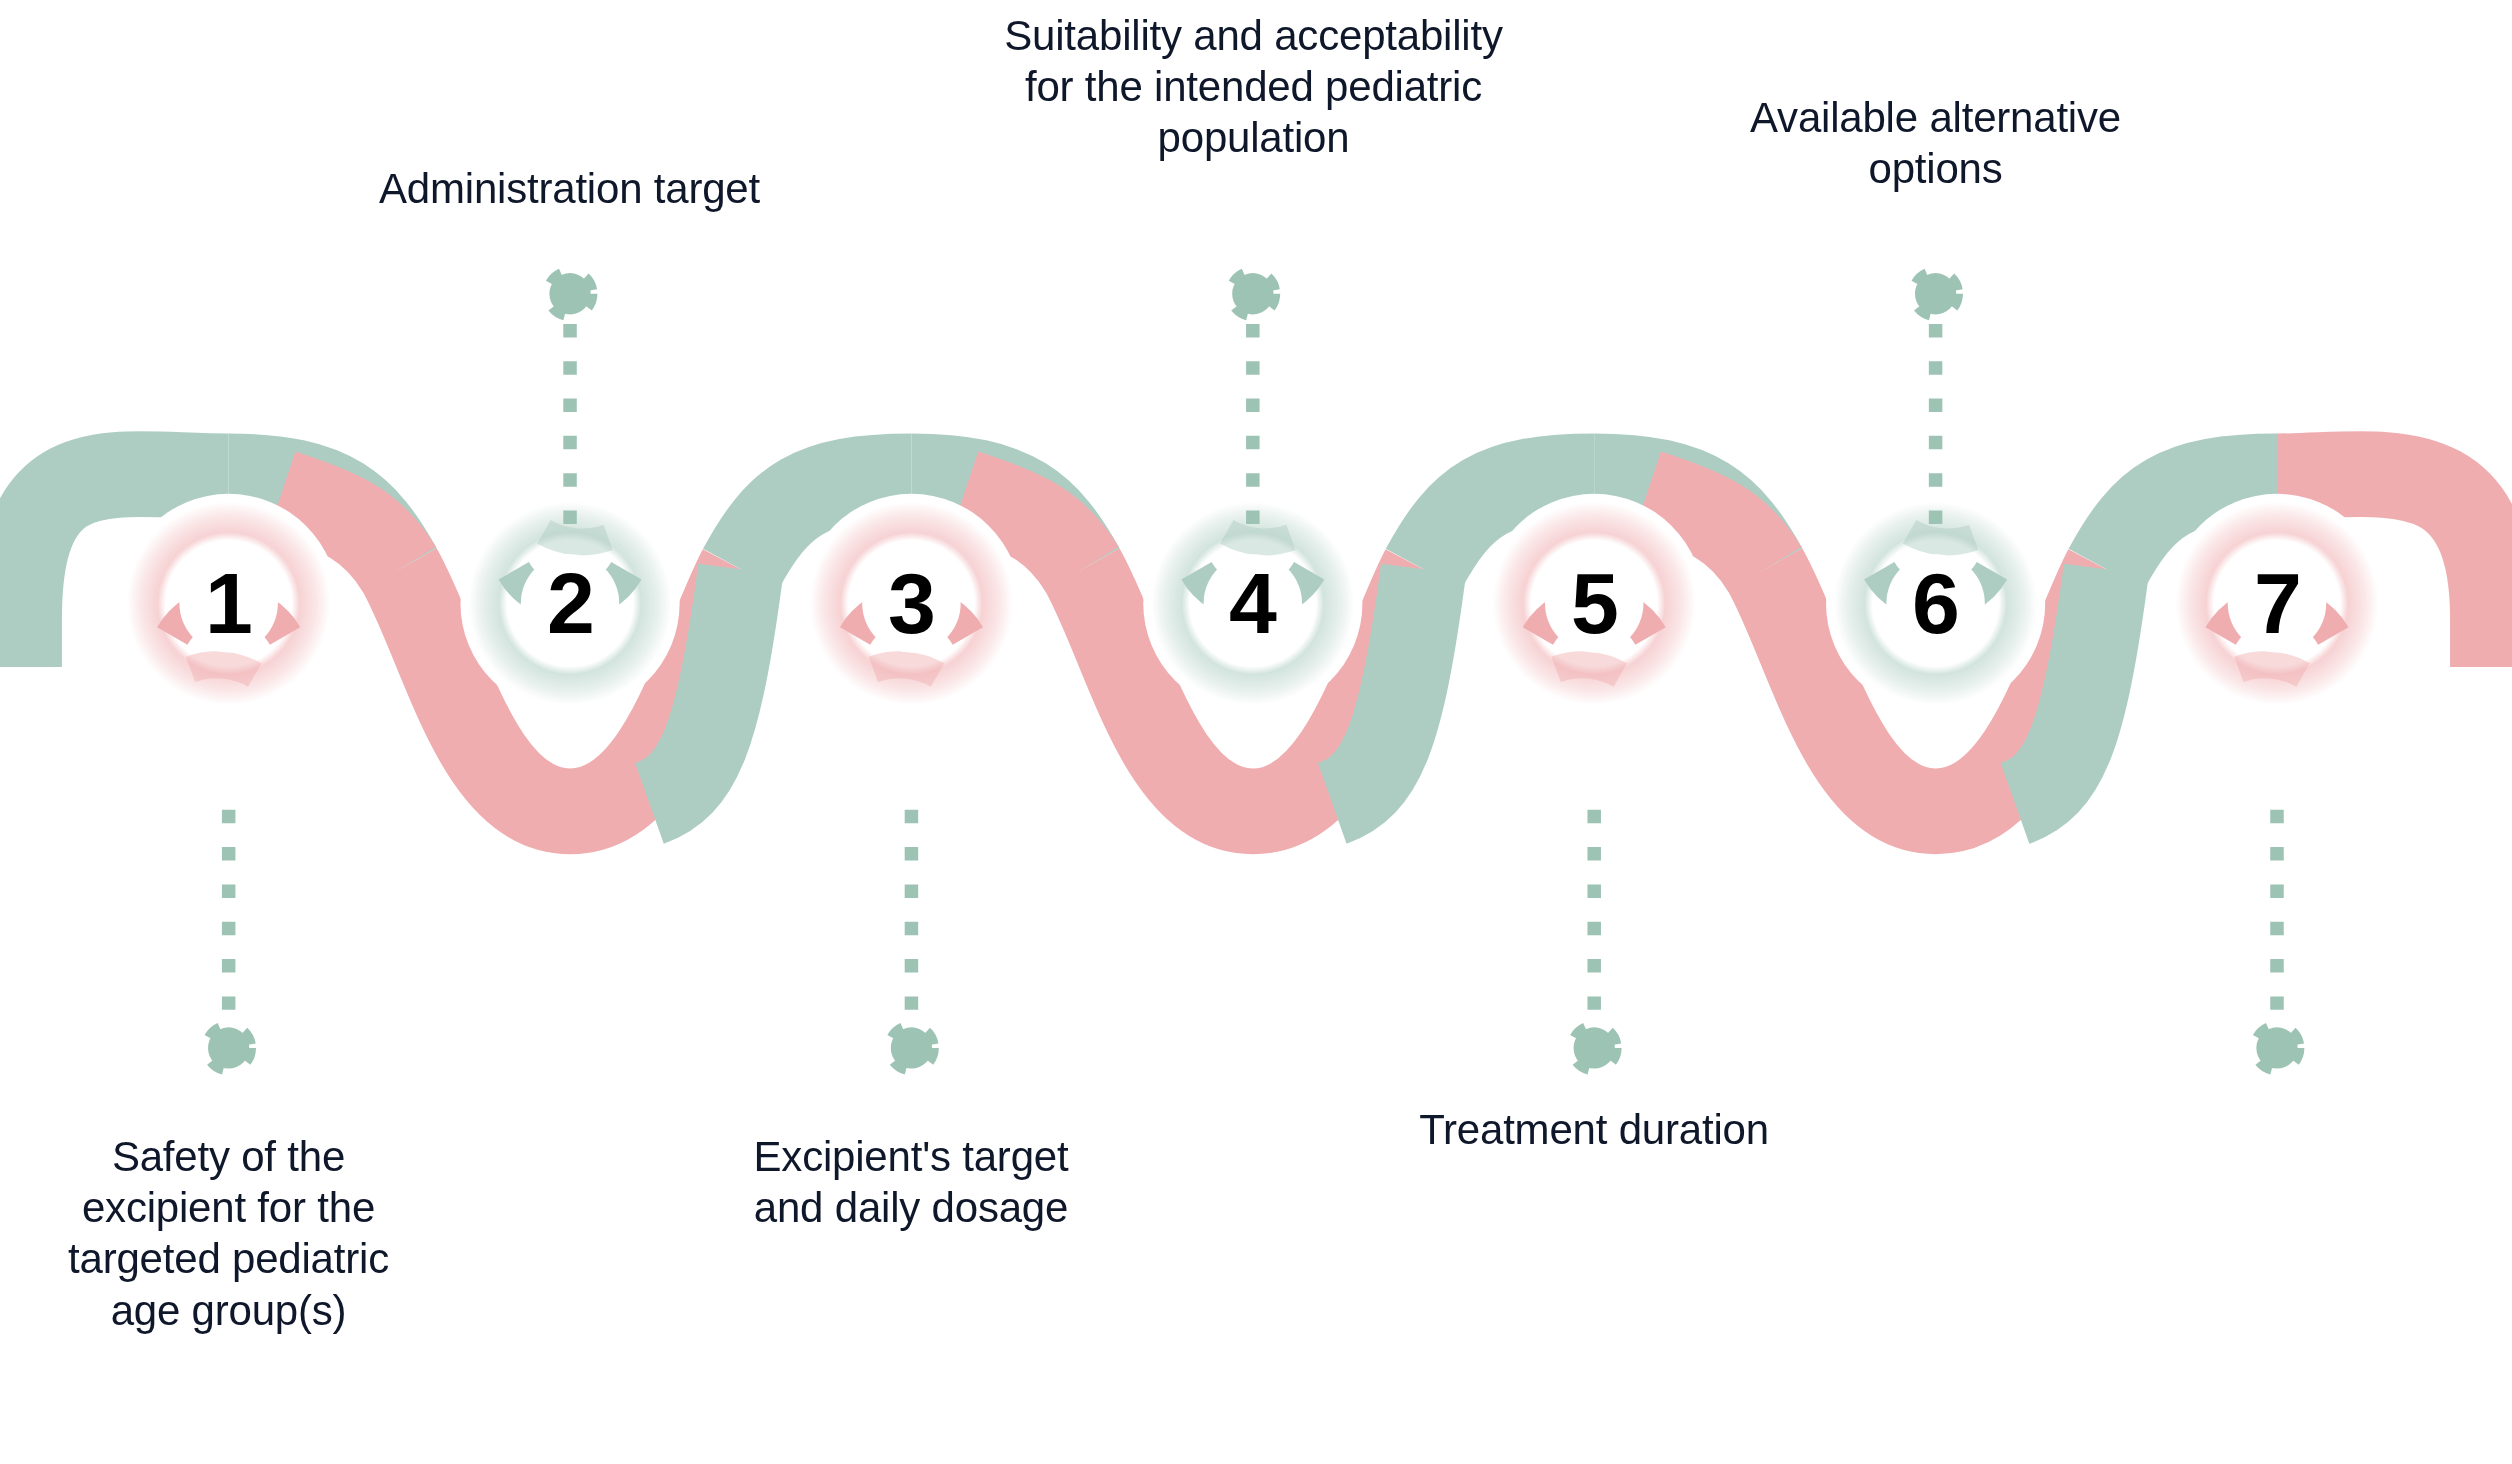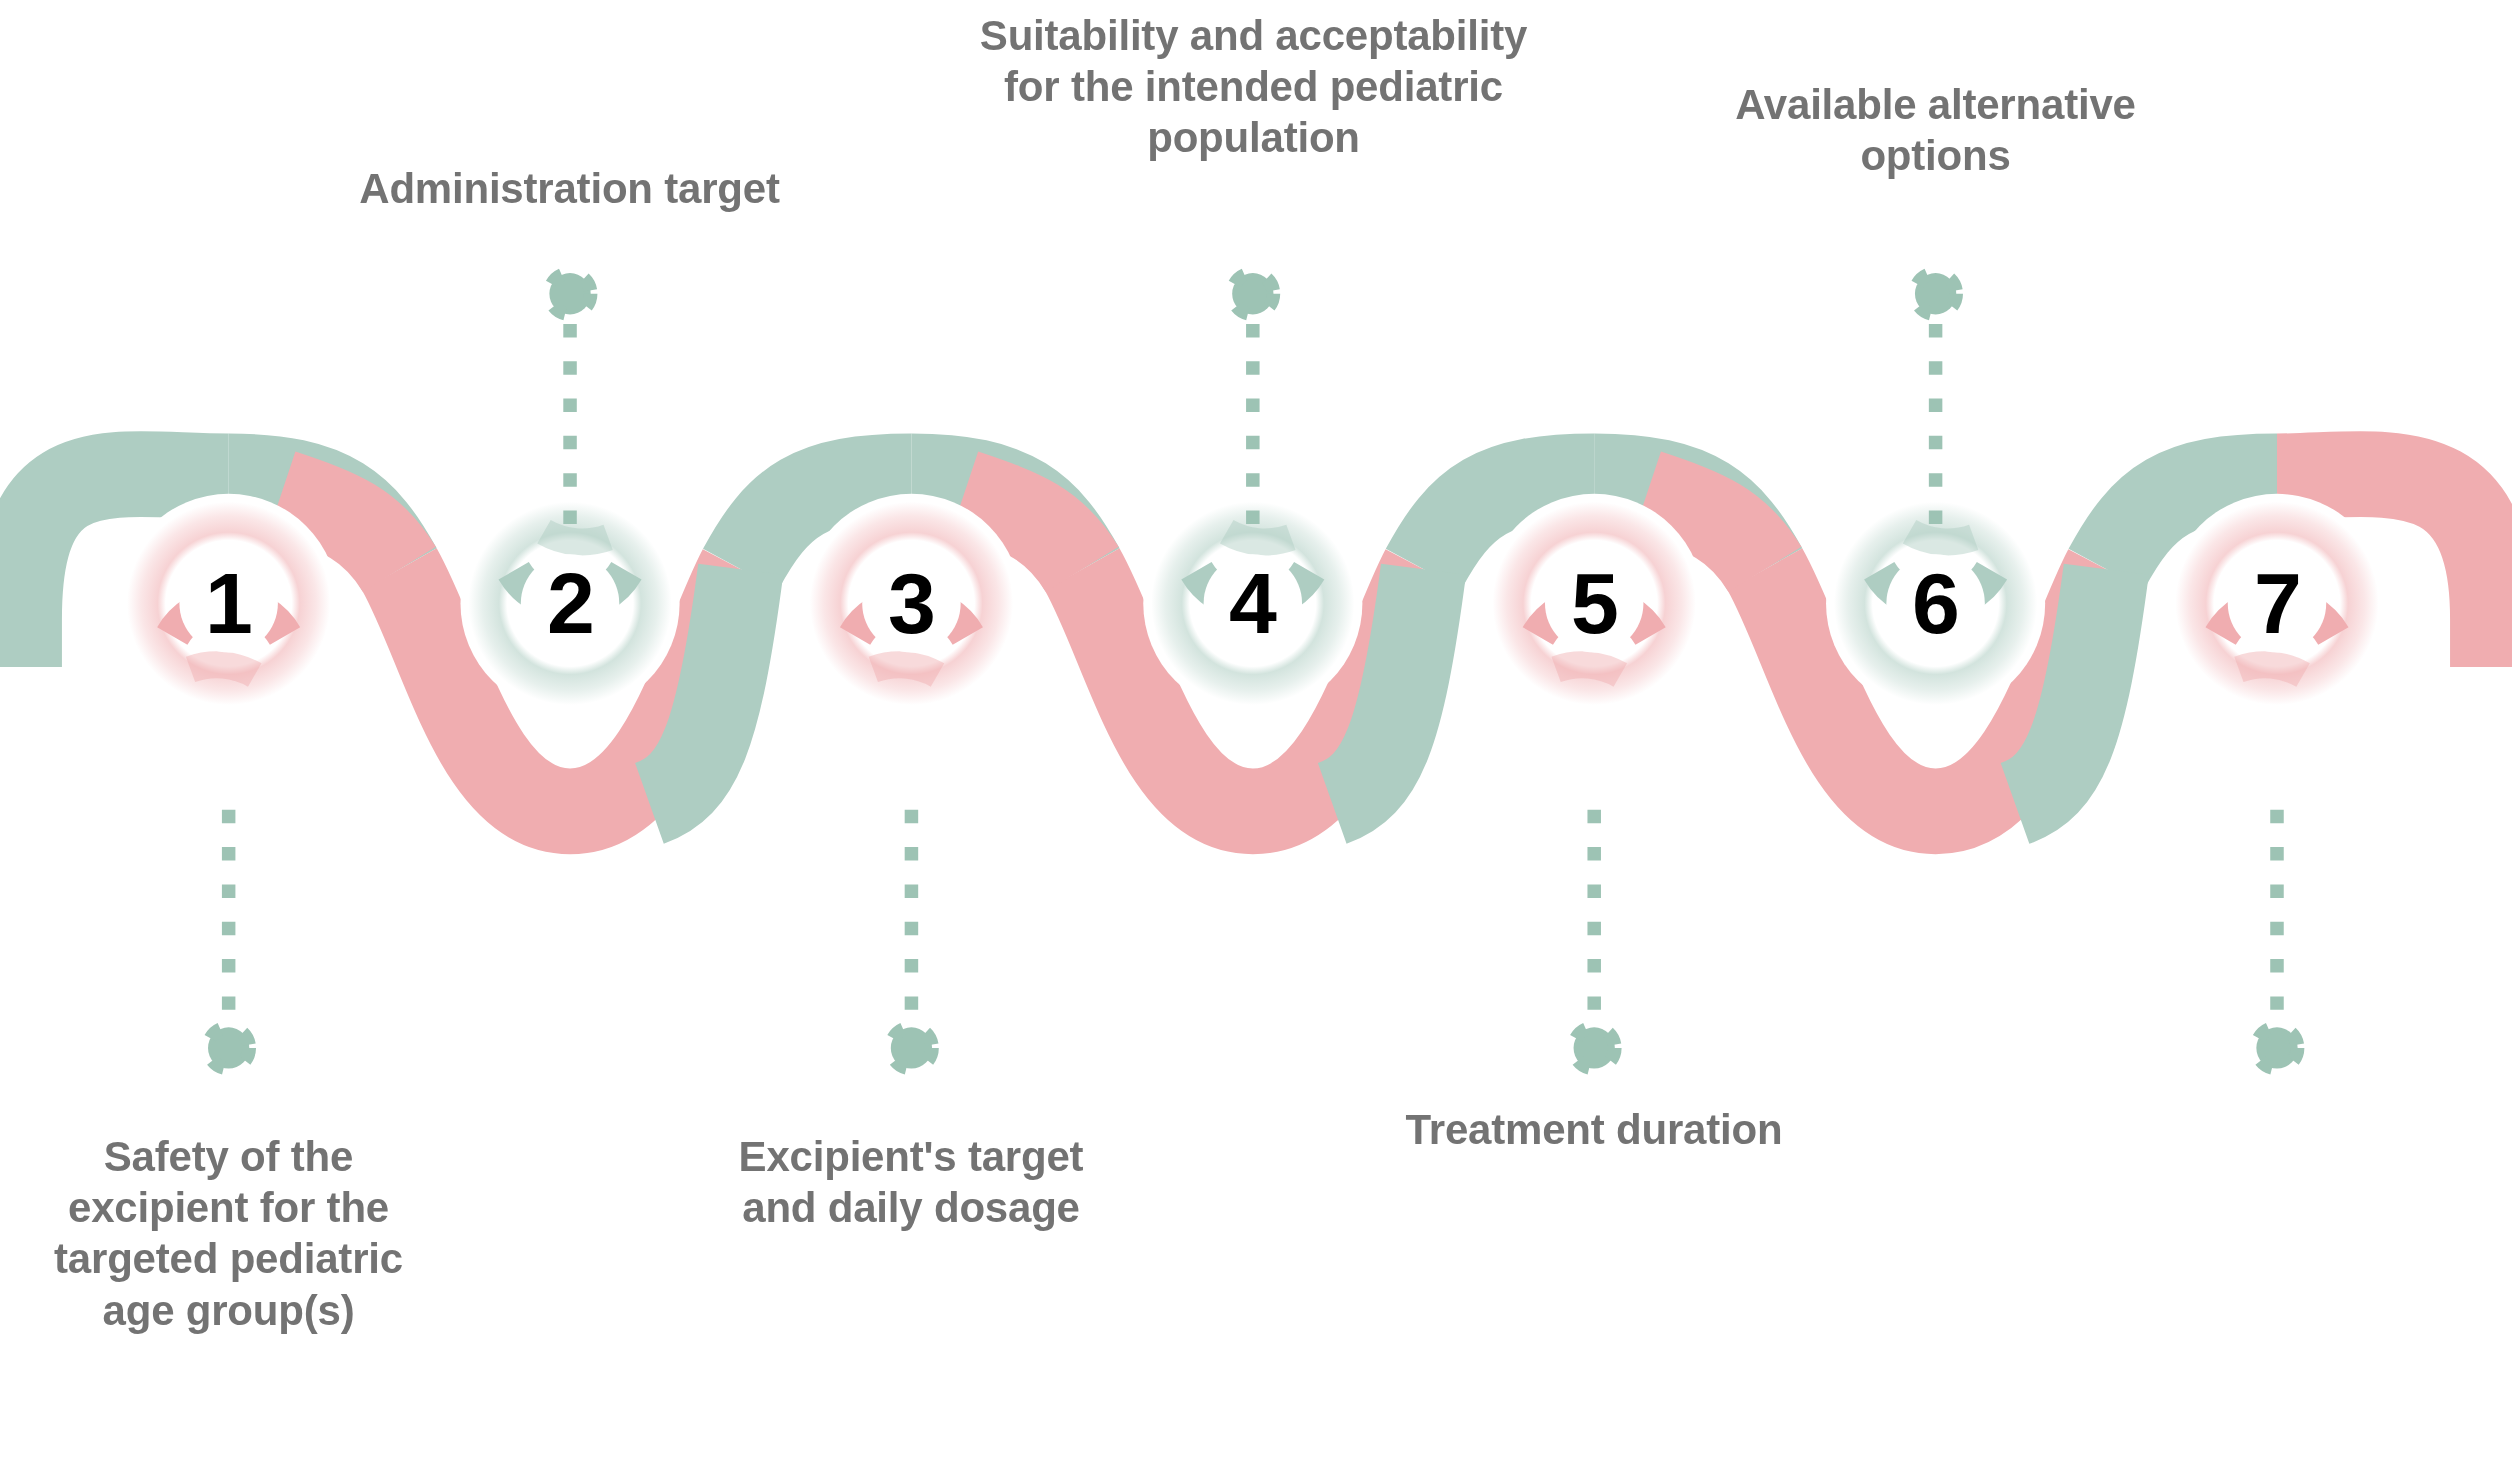--- a/index.html
+++ b/index.html
@@ -19,24 +19,24 @@
     position:absolute;
     left:0; top:0;
     width:2512px;
     height:1464px;
     pointer-events:none;
   }
   
   .label{
     position:absolute;
     text-align:center;
-    color:#737373;
+    color:#0f172a;
     font-size:42px;
     line-height:1.22;
-    font-weight:700;
+    font-weight:400;
     letter-spacing:-0.2px;
     white-space:pre-line;
   }
   .label.top{ }
   .label.bottom{ }
   
   .node-num{
     position:absolute;
     color:#000000;
     font-size:86px;
@@ -191,21 +191,21 @@
   <div class="node-num" style="left:1531px; top:560px;">5</div>
   <div class="node-num" style="left:1872px; top:560px;">6</div>
   <div class="node-num" style="left:2214px; top:560px;">7</div>
 
   <div class="label top" style="left:252px;  top:163px;  width:635px;">Administration target</div>
 
   <div class="label top" style="left:896px; top:9.5px;   width:715px;">Suitability and acceptability
 for the intended pediatric
 population</div>
 
-  <div class="label top" style="left:1634px; top:79px;  width:603px;">Available alternative
+  <div class="label top" style="left:1634px; top:92px;  width:603px;">Available alternative
 options</div>
 
   <div class="label bottom" style="left:-9.5px;  top:1131px; width:476px;">Safety of the
 excipient for the
 targeted pediatric
 age group(s)</div>
 
   <div class="label bottom" style="left:673px;  top:1131px; width:476px;">Excipient's target
 and daily dosage</div>
 

